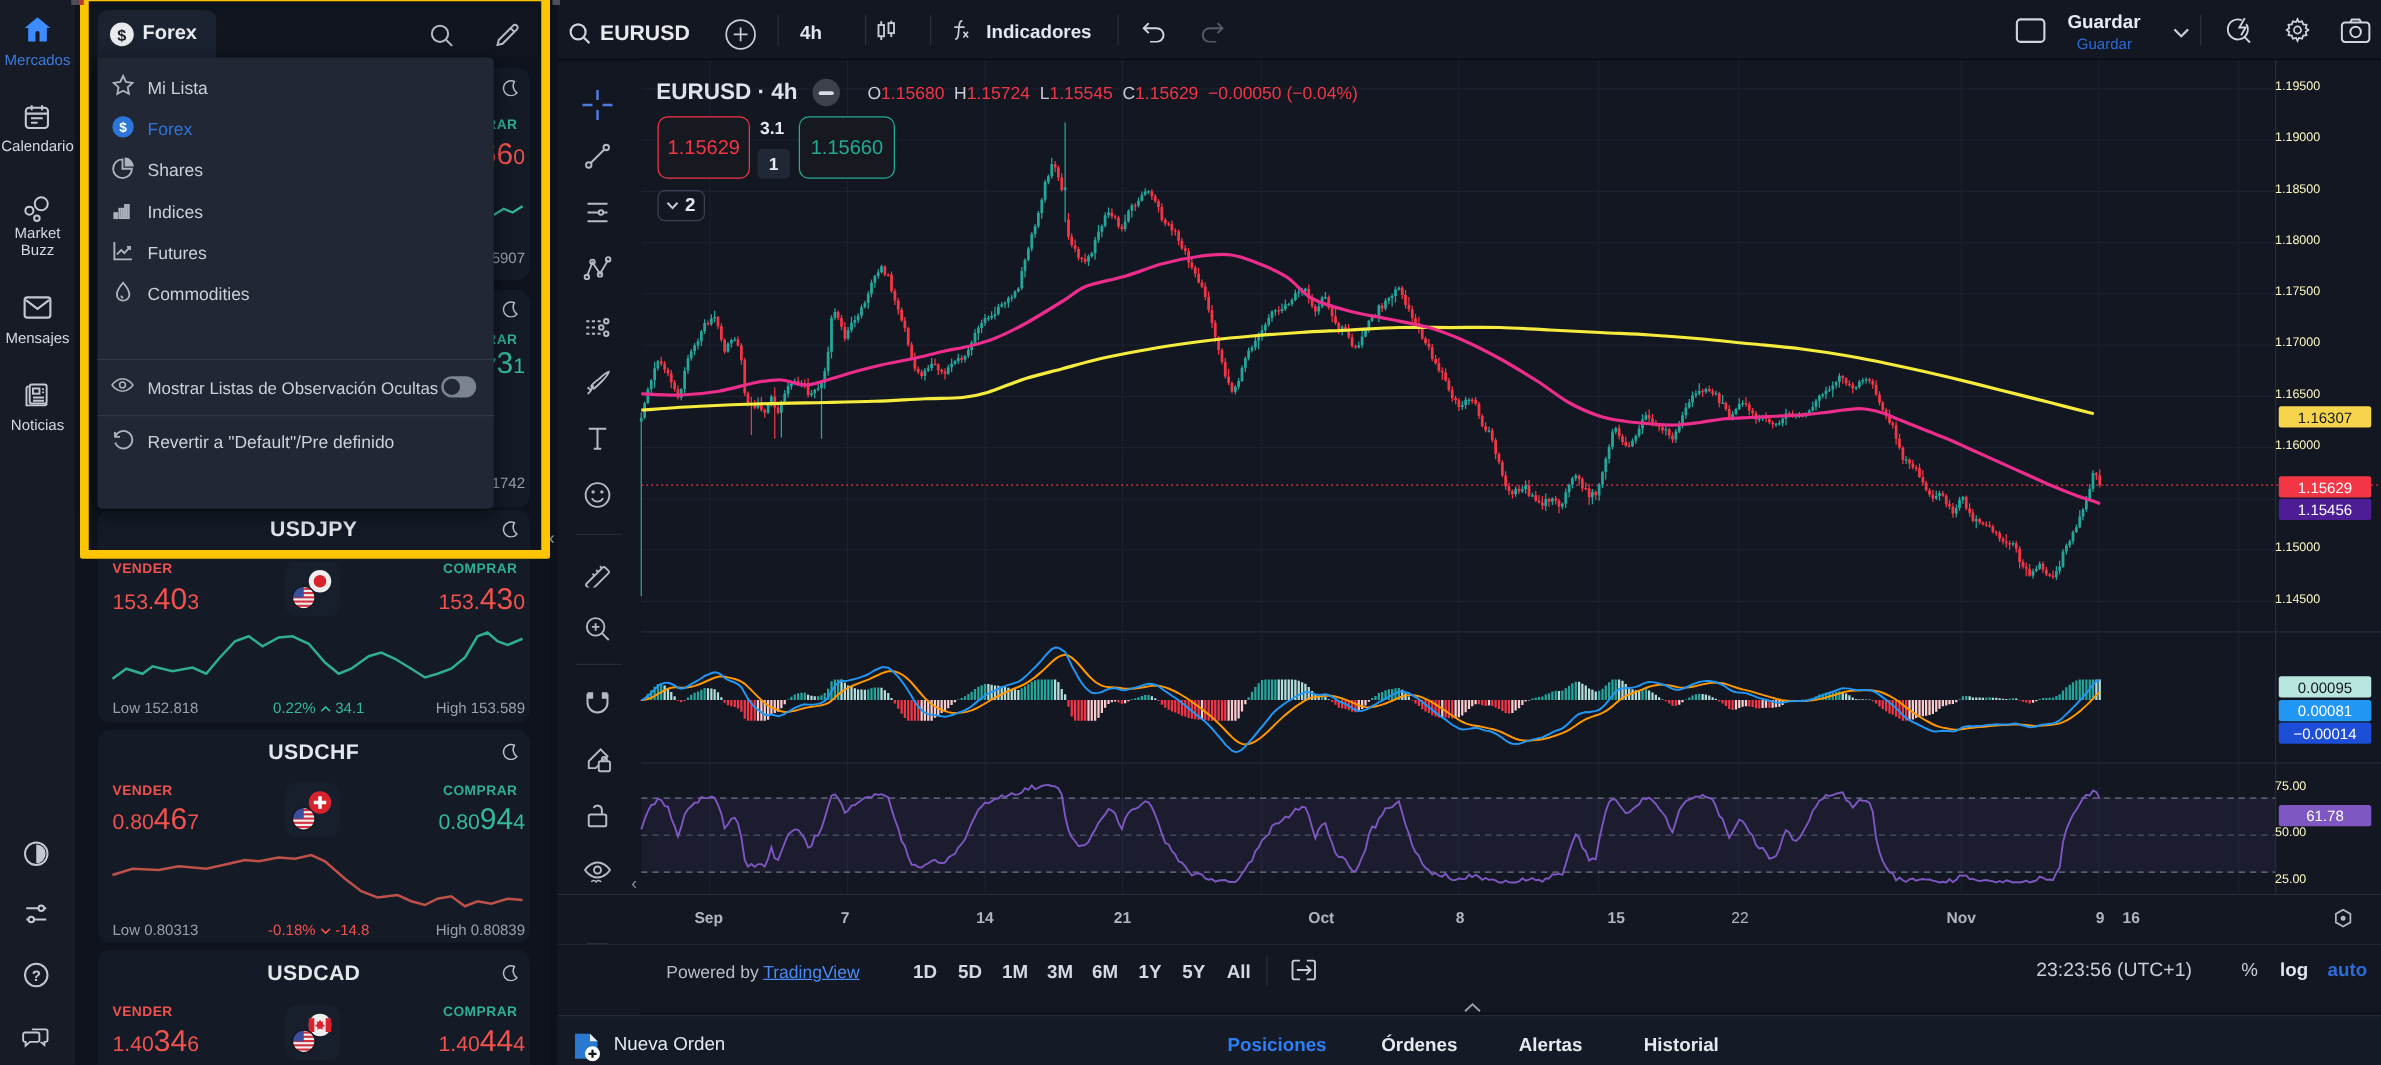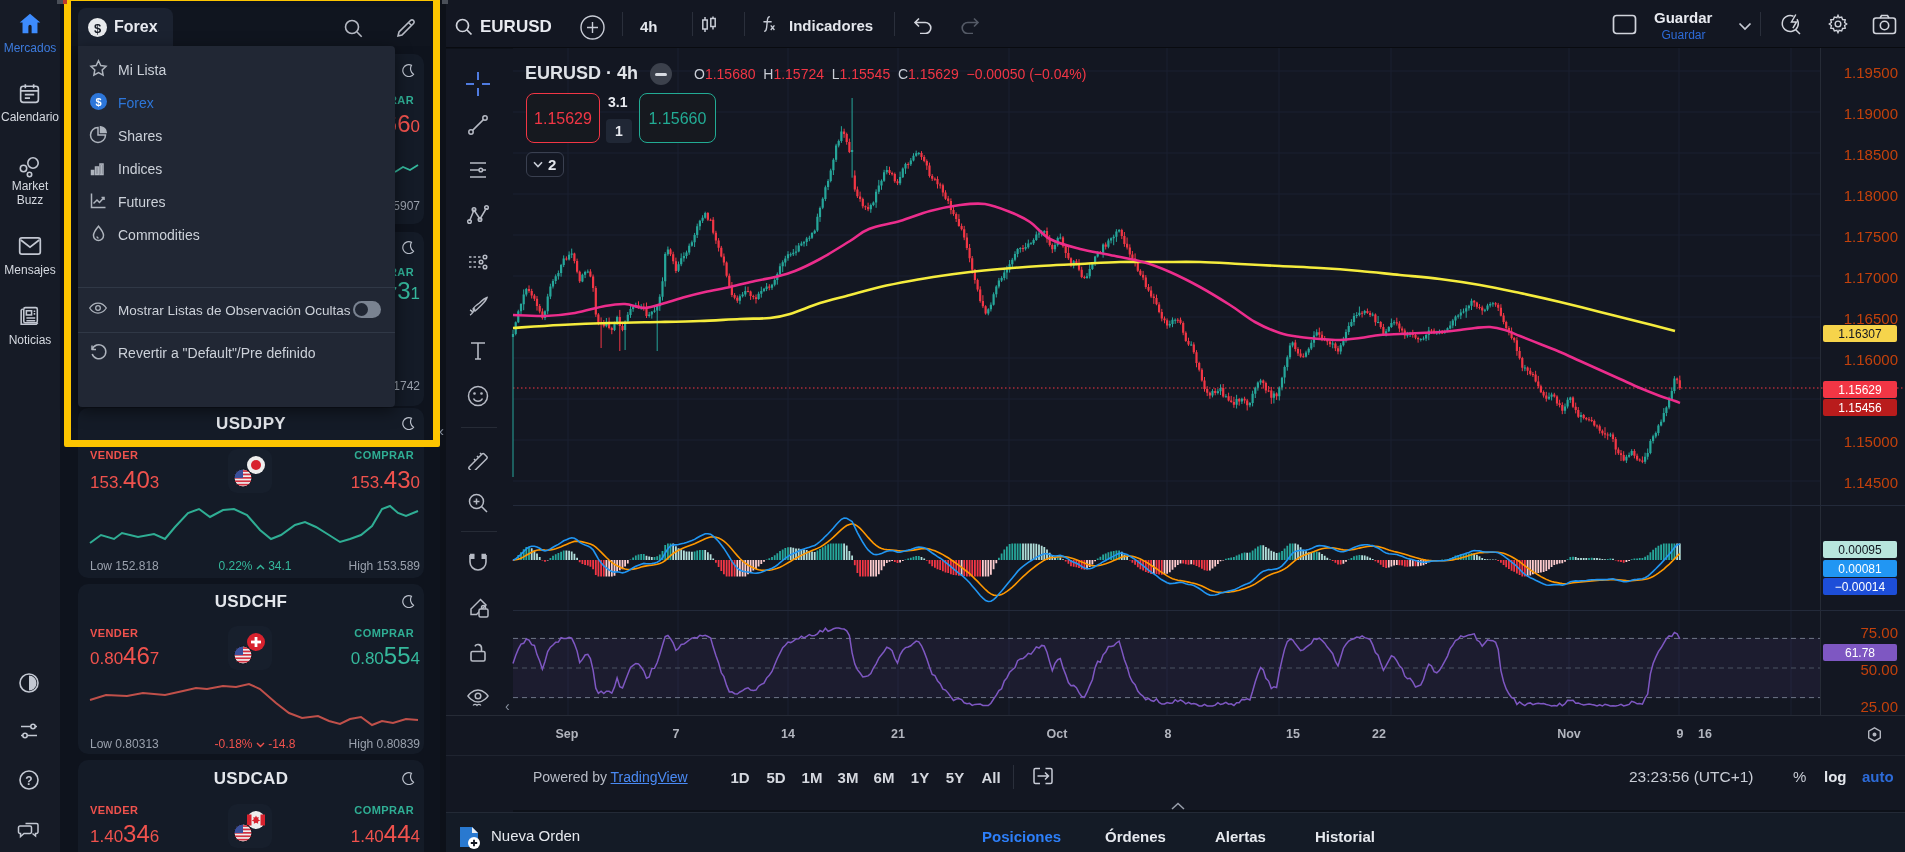--- a/index.html
+++ b/index.html
@@ -6,21 +6,21 @@
 .abs{position:absolute}
 .ctr{text-align:center}
 .card{position:absolute;left:78px;width:346px;background:#141b27;border-radius:10px}
 .ctitle{position:absolute;width:100%;text-align:center;color:#e4e7ec;font-size:17px;font-weight:bold;letter-spacing:.3px}
 .lbl{font-size:11px;font-weight:bold;letter-spacing:.4px}
 .vend{color:#f0524d}.comp{color:#2fae94}
 .p1{font-size:17px}.p2{font-size:24px}
 .pxr{color:#f0524d}.pxg{color:#35b89c}
 .mi{display:flex;align-items:center;height:33px;color:#ccd1d9;font-size:14px}
 .mi svg{margin:0 11px 0 11px}
-.axlbl{position:absolute;width:78px;text-align:right;color:#c2410c;font-size:15px}
+.axlbl{position:absolute;width:78px;text-align:left;color:#fef9c3;font-size:10px}
 .chip{position:absolute;left:1823px;width:74px;text-align:center;font-size:12px;border-radius:2px;padding:1.5px 0}
 </style></head><body>
 <div class="abs" style="left:0;top:0;width:60px;height:852px;background:#161b26"></div>
 <svg class="abs" style="left:17px;top:11px" width="26" height="26" viewBox="0 0 24 24">
     <path d="M12 2.5 2.5 10.5h2.6v10h5.4v-6.2a1.5 1.5 0 0 1 3 0v6.2h5.4v-10h2.6z" fill="#3d8bfd"></path>
   </svg>
 <div class="abs ctr" style="left:0;top:41px;width:60px;color:#3d7bdd;font-size:12px">Mercados</div>
 <svg class="abs" style="left:17px;top:81px" width="25" height="25" viewBox="0 0 24 24" fill="none" stroke="#c3c8d2" stroke-width="1.6">
     <rect x="3.5" y="5" width="17" height="15.5" rx="2.5"></rect>
     <path d="M3.5 9.5h17M8 3v4M16 3v4M7.5 13h9M7.5 16.5h5"></path>
@@ -124,21 +124,21 @@
       <path d="M1 5 4.5 1.5 8 5"></path>
     </svg> 34.1</div>
 <div class="card" style="top:584px;height:170px"></div>
 <div class="ctitle" style="left:78px;top:592px;width:346px">USDCHF</div>
 <svg class="abs" style="left:401px;top:594px" width="14" height="14" viewBox="0 0 14 14">
     <path d="M10.5 2.2a6 6 0 1 0 2 9.1 6.8 6.8 0 0 1-2-9.1z" fill="none" stroke="#b9bfca" stroke-width="1.2"></path>
   </svg>
 <div class="abs lbl vend" style="left:90px;top:627px">VENDER</div>
 <div class="abs lbl comp" style="left:78px;top:627px;width:336px;text-align:right">COMPRAR</div>
 <div class="abs" style="left:90px;top:642px"><span class="pxr"><span class="p1">0.80</span><span class="p2">46</span><span class="p1">7</span></span></div>
-<div class="abs" style="left:78px;top:642px;width:342px;text-align:right"><span class="pxg"><span class="p1">0.80</span><span class="p2">55</span><span class="p1">4</span></span></div>
+<div class="abs" style="left:78px;top:642px;width:342px;text-align:right"><span class="pxg"><span class="p1">0.80</span><span class="p2">94</span><span class="p1">4</span></span></div>
 <div class="abs" style="left:228px;top:626px;width:44px;height:44px;background:#171f2c;border-radius:9px"></div>
 <svg class="abs" style="left:233px;top:631px" width="34" height="34" viewBox="0 0 34 34">
     <g>
       <circle cx="23" cy="11" r="9" fill="#d8222e"></circle>
       <rect x="21.6" y="6" width="2.8" height="10" fill="#fff"></rect>
       <rect x="18" y="9.6" width="10" height="2.8" fill="#fff"></rect>
     </g>
     <g>
       <clipPath id="cUSch">
         <circle cx="10" cy="24" r="9"></circle>
@@ -396,37 +396,37 @@
 <div class="axlbl" style="left:1820px;top:146px">1.18500</div>
 <div class="axlbl" style="left:1820px;top:187px">1.18000</div>
 <div class="axlbl" style="left:1820px;top:228px">1.17500</div>
 <div class="axlbl" style="left:1820px;top:269px">1.17000</div>
 <div class="axlbl" style="left:1820px;top:310px">1.16500</div>
 <div class="axlbl" style="left:1820px;top:351px">1.16000</div>
 <div class="axlbl" style="left:1820px;top:433px">1.15000</div>
 <div class="axlbl" style="left:1820px;top:474px">1.14500</div>
 <div class="chip" style="top:325px;background:#f6d44b;color:#131722">1.16307</div>
 <div class="chip" style="top:381px;background:#f23645;color:#fff">1.15629</div>
-<div class="chip" style="top:399px;background:#b91c1c;color:#fff">1.15456</div>
+<div class="chip" style="top:399px;background:#4c1d95;color:#fff">1.15456</div>
 <div class="chip" style="top:541px;background:#b8e5dd;color:#10141d">0.00095</div>
 <div class="chip" style="top:560px;background:#2196f3;color:#fff">0.00081</div>
 <div class="chip" style="top:578px;background:#1d4ed8;color:#fff">−0.00014</div>
 <div class="axlbl" style="left:1820px;top:624px">75.00</div>
 <div class="chip" style="top:644px;background:#7e57c2;color:#fff">61.78</div>
 <div class="axlbl" style="left:1820px;top:661px">50.00</div>
 <div class="axlbl" style="left:1820px;top:698px">25.00</div>
 <div class="abs" style="left:446px;top:715px;width:1459px;height:40px;background:#131722;border-top:1px solid #262b36"></div>
 <div class="abs" style="left:547px;top:727px;width:40px;text-align:center;color:#b2b5be;font-size:12.5px;font-weight:bold">Sep</div>
 <div class="abs" style="left:656px;top:727px;width:40px;text-align:center;color:#b2b5be;font-size:12.5px;font-weight:bold">7</div>
 <div class="abs" style="left:768px;top:727px;width:40px;text-align:center;color:#b2b5be;font-size:12.5px;font-weight:bold">14</div>
 <div class="abs" style="left:878px;top:727px;width:40px;text-align:center;color:#b2b5be;font-size:12.5px;font-weight:bold">21</div>
 <div class="abs" style="left:1037px;top:727px;width:40px;text-align:center;color:#b2b5be;font-size:12.5px;font-weight:bold">Oct</div>
 <div class="abs" style="left:1148px;top:727px;width:40px;text-align:center;color:#b2b5be;font-size:12.5px;font-weight:bold">8</div>
 <div class="abs" style="left:1260px;top:727px;width:40px;text-align:right;color:#b2b5be;font-size:12.5px;font-weight:bold">15</div>
-<div class="abs" style="left:1372px;top:727px;width:40px;text-align:left;color:#b2b5be;font-size:12.5px;font-weight:bold">22</div>
+<div class="abs" style="left:1372px;top:727px;width:40px;text-align:center;color:#b2b5be;font-size:12.5px;font-weight:normal">22</div>
 <div class="abs" style="left:1549px;top:727px;width:40px;text-align:center;color:#b2b5be;font-size:12.5px;font-weight:bold">Nov</div>
 <div class="abs" style="left:1660px;top:727px;width:40px;text-align:center;color:#b2b5be;font-size:12.5px;font-weight:bold">9</div>
 <div class="abs" style="left:1685px;top:727px;width:40px;text-align:center;color:#b2b5be;font-size:12.5px;font-weight:bold">16</div>
 <svg class="abs" style="left:1866px;top:726px" width="17" height="17" viewBox="0 0 17 17" fill="none" stroke="#b2b5be" stroke-width="1.4">
     <path d="M8.5 1.8 14.3 5.1v6.8L8.5 15.2 2.7 11.9V5.1z"></path>
     <circle cx="8.5" cy="8.5" r="1.3" fill="#b2b5be"></circle>
   </svg>
 <div class="abs" style="left:446px;top:755px;width:1459px;height:55px;background:#131722;border-top:1px solid #1f2430"></div>
 <div class="abs" style="left:533px;top:769px;color:#b9bdc7;font-size:14px">Powered by <span style="color:#4a8af4;text-decoration:underline">TradingView</span></div>
 <div class="abs" style="left:720px;top:769px;width:40px;text-align:center;color:#d5d8df;font-size:15px;font-weight:bold">1D</div>

